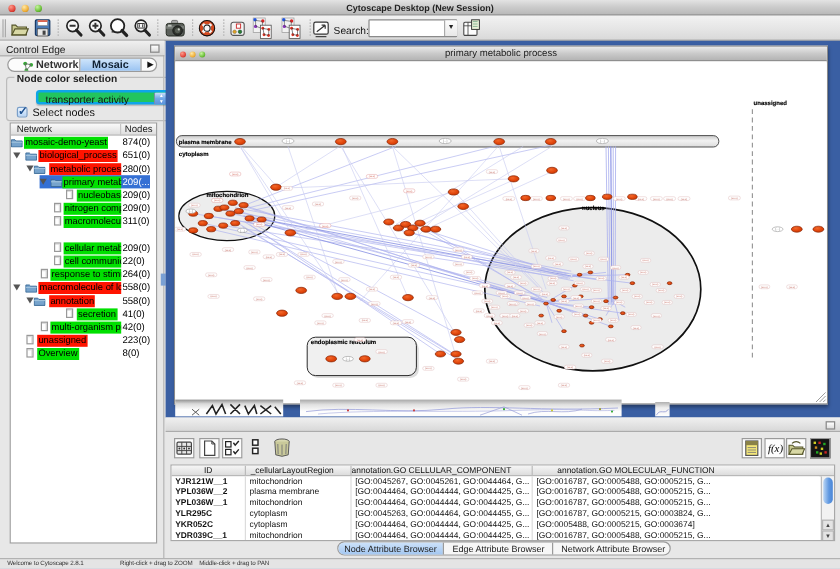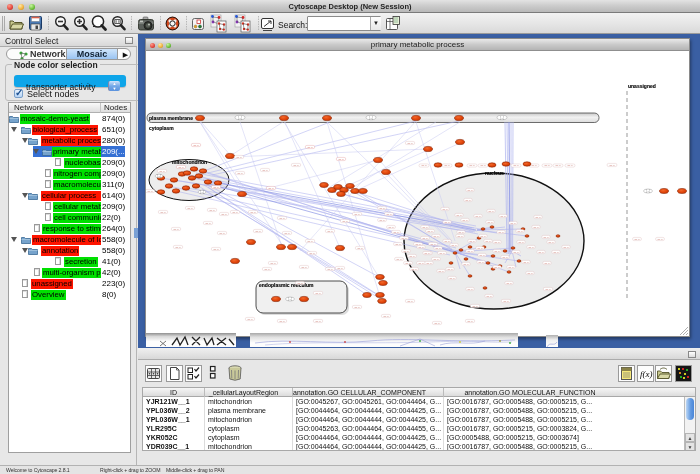--- a/index.html
+++ b/index.html
@@ -38,22 +38,22 @@
 #tabneticon { position:absolute; left:12px; top:1.5px; }
 #tabmosaic { position:absolute; left:59px; top:0; width:52px; height:12px;
   background:linear-gradient(#cfe5fb,#90bdf0); border-left:1px solid #9a9a9a; border-right:1px solid #9a9a9a;
   font-size:9px; font-weight:bold; color:#123; text-align:center; line-height:11px; }
 #tabarr { position:absolute; left:112px; top:0; width:13px; height:12px; font-size:7px; color:#111;
   text-align:center; line-height:12px; }
 #grp { position:absolute; left:5px; top:30px; width:147px; height:37px;
   border:1px solid #bcbcbc; border-radius:3px; }
 #grp .lbl { position:absolute; left:6px; top:-5px; background:#e7e7e7; padding:0 2px;
   font-size:8.5px; font-weight:bold; color:#222; }
-#combo { position:absolute; left:8px; top:10px; width:112px; height:12px; background:#22c55e;
-  border:6px solid #0ea5e9; border-radius:3px; box-shadow:0 1px 1px rgba(0,0,0,0.2); }
+#combo { position:absolute; left:24px; top:10px; width:112px; height:12px; background:#22c55e;
+  border:2px solid #0ea5e9; border-radius:3px; box-shadow:0 1px 1px rgba(0,0,0,0.2); }
 #combo .txt { position:absolute; left:6px; top:1px; font-size:8.5px; color:#111; }
 #combo .spin { position:absolute; right:0px; top:0px; width:12px; height:10px; border-radius:2px;
   background:linear-gradient(#cfe3fa,#74a9e8 50%,#5b92dd); border-left:1px solid #88a;
   color:#fff; font-size:4px; line-height:5px; text-align:center; overflow:hidden; }
 #chk { position:absolute; left:14px; top:55px; width:9px; height:9px; border:1px solid #7a9fc9;
   border-radius:2px; background:linear-gradient(#e8f2fd,#b6d4f5); }
 #chk .m { position:absolute; left:0px; top:-3px; font-size:10px; color:#1c4f8f; font-weight:bold; }
 #chklbl { position:absolute; left:27px; top:55px; font-size:9px; color:#111; }
 
 #tree { position:absolute; left:8px; top:68px; width:123px; height:351px; background:#fff;
@@ -231,21 +231,21 @@
       </g>
   </svg>
   <span id="searchlbl">Search:</span>
   <div id="searchbox">
       <div id="searcharrow">▼</div>
     </div>
 </div>
 
 <div id="cp">
   <div id="cphead">
-      <span class="t">Control Select</span>
+      <span class="t">Control Edge</span>
       <span class="floatico"></span>
     </div>
   <div id="cptabs">
     <div id="tabnet">Network</div>
     <svg id="tabneticon" width="9" height="10" viewBox="0 0 9 10">
         <circle cx="2" cy="2" r="1.6" fill="#3a3"></circle>
         <circle cx="7" cy="3" r="1.6" fill="#3a3"></circle>
         <circle cx="3" cy="7.5" r="1.6" fill="#3a3"></circle>
         <path d="M2 2 L7 3 L3 7.5 Z" fill="none" stroke="#666" stroke-width="0.7"></path>
       </svg>
@@ -312,29 +312,20 @@
       </div>
 <div class="trow" style="top:65px;">
         <span class="file" style="left:36px;"></span>
         <span class="hl g" style="left:44px;width:48px;">nitrogen compo</span>
         <span class="val" style="color:#000;">209(0)</span>
       </div>
 <div class="trow" style="top:76px;">
         <span class="file" style="left:36px;"></span>
         <span class="hl g" style="left:44px;width:48px;">macromolecule</span>
         <span class="val" style="color:#000;">311(0)</span>
-      </div>
-<div class="trow" style="top:87px;">
-        <span class="arr" style="left:13px;"></span>
-        <svg class="fold" style="left:19px;" width="10" height="8" viewBox="0 0 10 8">
-          <path d="M0.5 1.5 L3.5 1.5 L4.5 2.5 L9.5 2.5 L9.5 7.5 L0.5 7.5 Z" fill="#76a3cc" stroke="#3a6a96" stroke-width="0.8"></path>
-          <path d="M0.5 3.5 L9.5 3.5" stroke="#a8c8e0" stroke-width="0.8"></path>
-        </svg>
-        <span class="hl r" style="left:32px;width:60px;">cellular process</span>
-        <span class="val" style="color:#000;">614(0)</span>
       </div>
 <div class="trow" style="top:98px;">
         <span class="file" style="left:36px;"></span>
         <span class="hl g" style="left:44px;width:48px;">cellular metabo</span>
         <span class="val" style="color:#000;">209(0)</span>
       </div>
 <div class="trow" style="top:109px;">
         <span class="file" style="left:36px;"></span>
         <span class="hl g" style="left:44px;width:48px;">cell communicat</span>
         <span class="val" style="color:#000;">22(0)</span>
@@ -987,19 +978,24 @@
 <div style="position:absolute;left:0;top:9px;width:61px;height:54px;background:#f7f7f7;z-index:-1;"></div>
 <div style="position:absolute;left:61px;top:9px;width:1px;height:54px;background:#dcdcdc;"></div>
 <div style="position:absolute;left:149px;top:9px;width:1px;height:54px;background:#dcdcdc;"></div>
 <div style="position:absolute;left:300px;top:9px;width:1px;height:54px;background:#dcdcdc;"></div>
     <div id="dscroll">
         <div id="dthumb"></div>
       <div style="position:absolute;left:0;bottom:9px;width:10px;height:9px;background:#e4e4e4;border:1px solid #b5b5b5;font-size:5px;color:#444;text-align:center;line-height:8px;">▲</div>
       <div style="position:absolute;left:0;bottom:0;width:10px;height:9px;background:#e4e4e4;border:1px solid #b5b5b5;font-size:5px;color:#444;text-align:center;line-height:8px;">▼</div>
     </div>
   </div>
+  <div id="dptabs">
+    <div id="dpt1">Node Attribute Browser</div>
+    <div id="dpt2">Edge Attribute Browser</div>
+    <div id="dpt3">Network Attribute Browser</div>
+  </div>
 </div>
 
 <div id="status">
   <span style="left:6px;">Welcome to Cytoscape 2.8.1</span>
   <span style="left:100px;">Right-click + drag to ZOOM</span>
   <span style="left:166px;">Middle-click + drag to PAN</span>
 </div>
 
 </body></html>

